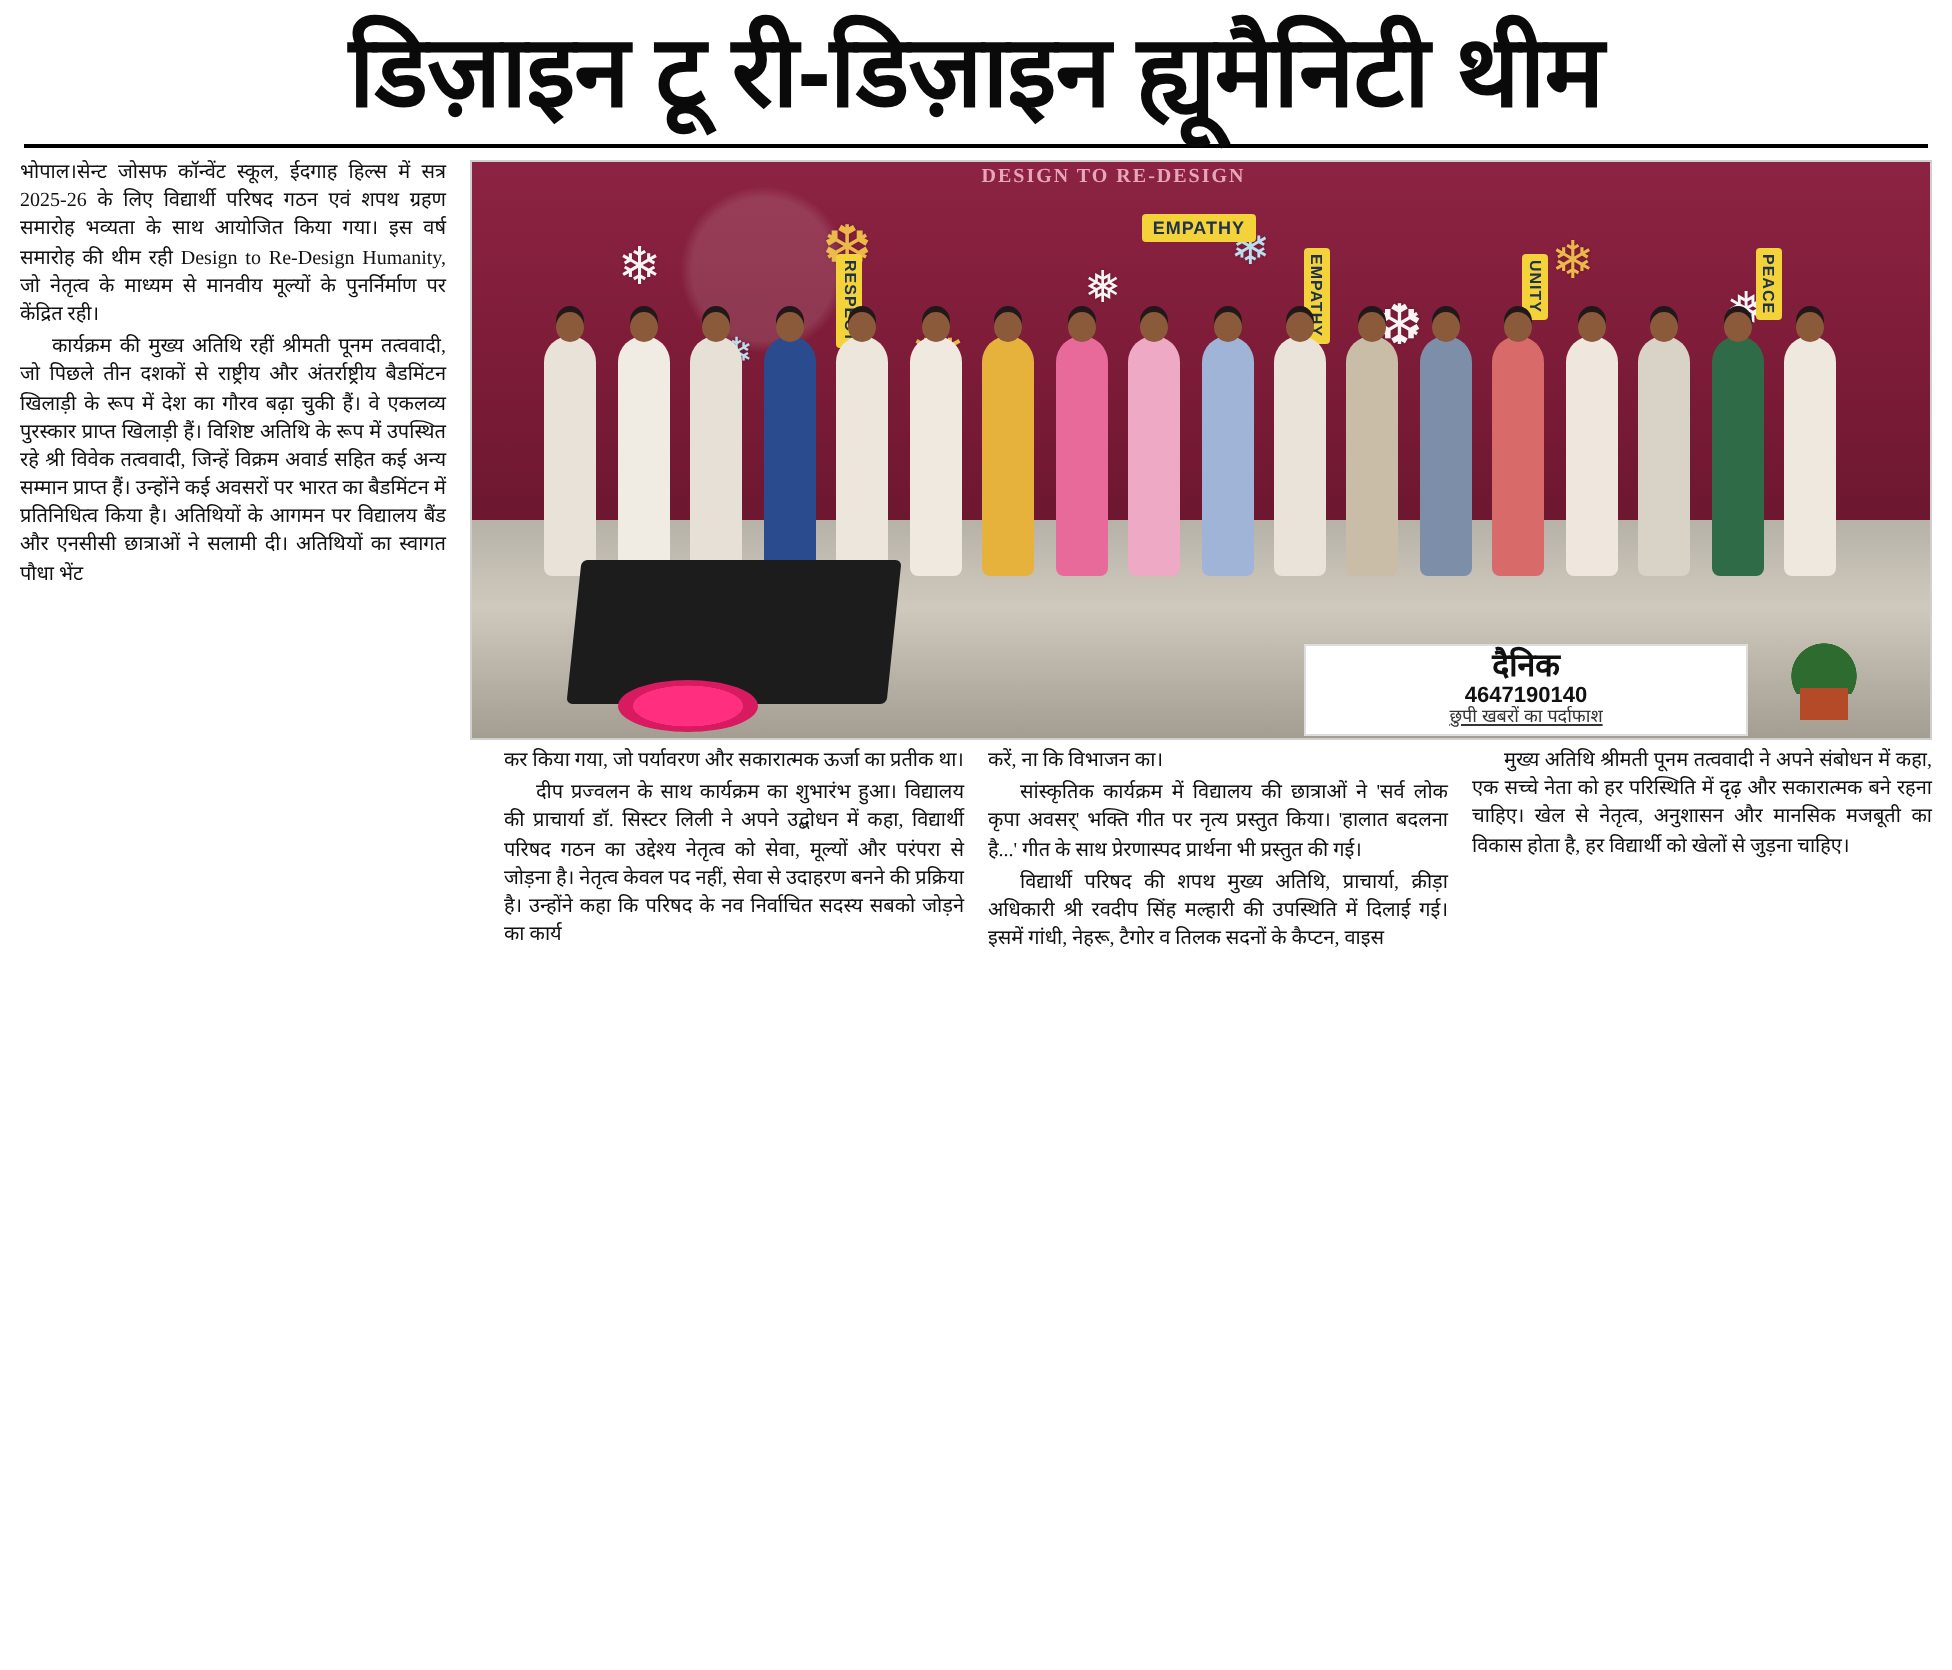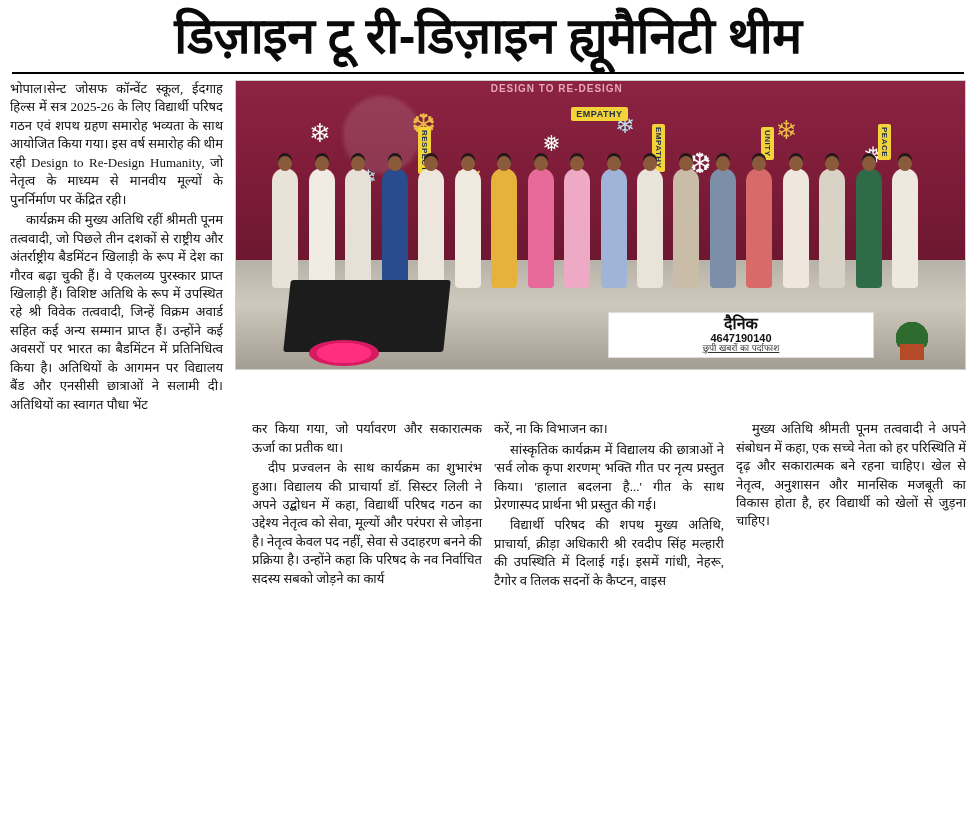--- a/index.html
+++ b/index.html
@@ -41,21 +41,21 @@
     background: #000;
     margin: 8px 2px 6px 2px;
   }
   
   .upper {
     display: flex;
     gap: 12px;
     align-items: flex-start;
   }
   .col {
-    font-size: 13px;
+    font-size: 10px;
     line-height: 1.42;
     text-align: justify;
     text-justify: inter-word;
     hyphens: auto;
   }
   .col p {
     margin: 0 0 2px 0;
     text-indent: 16px;
   }
   .col p.first {
@@ -126,21 +126,21 @@
     writing-mode: vertical-rl;
     letter-spacing: 0.5px;
     border-radius: 2px;
   }
   .top-banner {
     position: absolute;
     left: 44%;
     top: 2px;
     transform: translateX(-50%);
     color: #f2b6c6;
-    font-family: Liberation Sans, sans-serif;
+    font-family: Liberation Serif, serif;
     font-weight: bold;
     font-size: 10px;
     letter-spacing: 1px;
     opacity: 0.9;
     text-align: center;
   }
   .person {
     position: absolute;
     bottom: 28%;
     width: 26px;
@@ -193,22 +193,22 @@
   .plant .leaves {
     position: absolute;
     bottom: 13px; left: 0;
     width: 34px; height: 30px;
     background: radial-gradient(circle at 50% 70%, #2e6b2e 0 60%, rgba(0,0,0,0) 61%);
   }
   
   .logo-stamp {
     position: absolute;
     right: 92px;
-    bottom: 12px;
-    width: 266px;
+    bottom: 2px;
+    width: 222px;
     background: #ffffff;
     border: 1px solid #ddd;
     text-align: center;
     padding: 2px 0 3px 0;
     box-sizing: border-box;
   }
   .logo-top {
     font-family: "Liberation Sans", sans-serif;
     font-weight: bold;
     font-size: 16px;
@@ -366,21 +366,21 @@
   <div class="lower">
     <div class="col col-left col-left-cont"></div>
 
     <div class="col">
       <p class="first">कर किया गया, जो पर्यावरण और सकारात्मक ऊर्जा का प्रतीक था।</p>
       <p>दीप प्रज्वलन के साथ कार्यक्रम का शुभारंभ हुआ। विद्यालय की प्राचार्या डॉ. सिस्टर लिली ने अपने उद्बोधन में कहा, विद्यार्थी परिषद गठन का उद्देश्य नेतृत्व को सेवा, मूल्यों और परंपरा से जोड़ना है। नेतृत्व केवल पद नहीं, सेवा से उदाहरण बनने की प्रक्रिया है। उन्होंने कहा कि परिषद के नव निर्वाचित सदस्य सबको जोड़ने का कार्य</p>
     </div>
 
     <div class="col">
       <p class="first">करें, ना कि विभाजन का।</p>
-      <p>सांस्कृतिक कार्यक्रम में विद्यालय की छात्राओं ने 'सर्व लोक कृपा शरणम्' भक्ति गीत पर नृत्य प्रस्तुत किया। 'हालात बदलना है...' गीत के साथ प्रेरणास्पद प्रार्थना भी प्रस्तुत की गई।</p>
+      <p>सांस्कृतिक कार्यक्रम में विद्यालय की छात्राओं ने 'सर्व लोक कृपा अवसर्' भक्ति गीत पर नृत्य प्रस्तुत किया। 'हालात बदलना है...' गीत के साथ प्रेरणास्पद प्रार्थना भी प्रस्तुत की गई।</p>
       <p>विद्यार्थी परिषद की शपथ मुख्य अतिथि, प्राचार्या, क्रीड़ा अधिकारी श्री रवदीप सिंह मल्हारी की उपस्थिति में दिलाई गई। इसमें गांधी, नेहरू, टैगोर व तिलक सदनों के कैप्टन, वाइस</p>
     </div>
 
     <div class="col">
       <p>मुख्य अतिथि श्रीमती पूनम तत्ववादी ने अपने संबोधन में कहा, एक सच्चे नेता को हर परिस्थिति में दृढ़ और सकारात्मक बने रहना चाहिए। खेल से नेतृत्व, अनुशासन और मानसिक मजबूती का विकास होता है, हर विद्यार्थी को खेलों से जुड़ना चाहिए।</p>
     </div>
   </div>
 
 </div>
 

